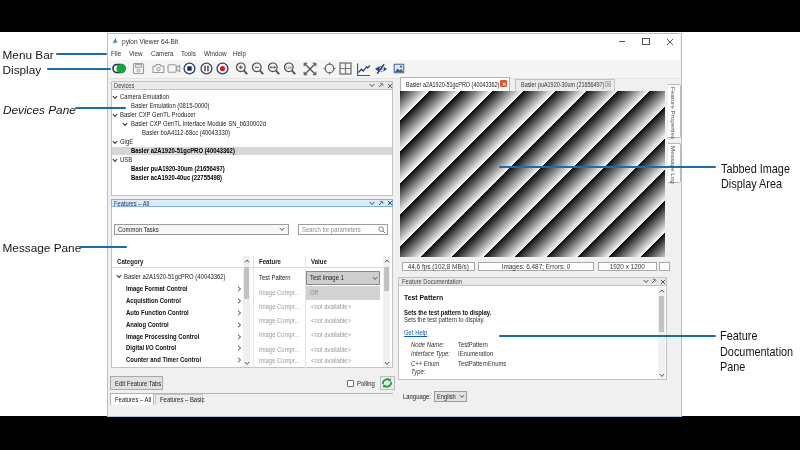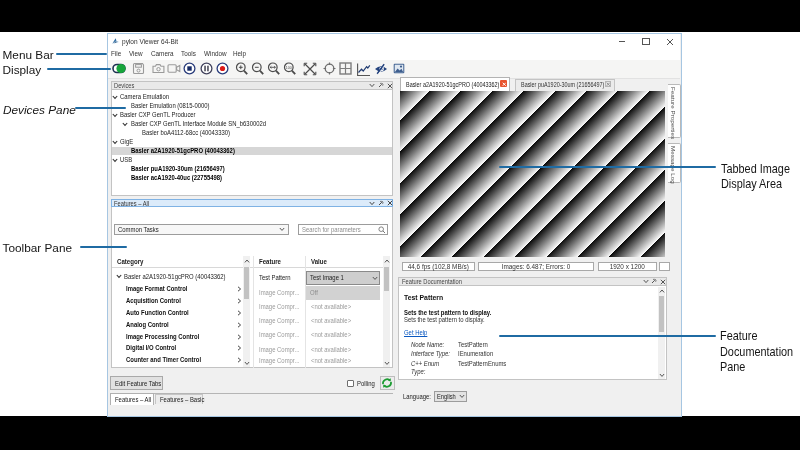--- a/index.html
+++ b/index.html
@@ -375,15 +375,15 @@
 <div class="abs line" style="left:56px;top:53.3px;width:51px;"></div>
 <div class="abs line" style="left:47px;top:67.6px;width:64px;"></div>
 <div class="abs line" style="left:74.5px;top:107px;width:51.5px;"></div>
 <div class="abs line" style="left:80px;top:245.6px;width:46.5px;"></div>
 <div class="abs line" style="left:499px;top:166.4px;width:217px;"></div>
 <div class="abs line" style="left:499px;top:335.2px;width:217px;"></div>
 
 <div class="abs ann" style="left:2.5px;top:49.3px;font-size:11.8px;line-height:12.5px;">Menu Bar</div>
 <div class="abs ann" style="left:2.5px;top:63.5px;font-size:11.8px;line-height:12.5px;">Display</div>
 <div class="abs ann" style="left:3px;top:103.6px;font-size:11.8px;line-height:12.5px;font-style:italic;">Devices Pane</div>
-<div class="abs ann" style="left:2.5px;top:242.3px;font-size:11.8px;line-height:12.5px;">Toolbar Pane</div>
+<div class="abs ann" style="left:2.5px;top:242.3px;font-size:11.8px;line-height:12.5px;">Message Pane</div>
 <div class="abs ann" style="left:720.5px;top:160.5px;font-size:12.8px;line-height:15.6px;transform:scaleX(0.85);transform-origin:0 0;">Tabbed Image<br>Display Area</div>
 <div class="abs ann" style="left:720px;top:328.2px;font-size:12.8px;line-height:15.6px;transform:scaleX(0.85);transform-origin:0 0;">Feature<br>Documentation<br>Pane</div>
 
 </body></html>

